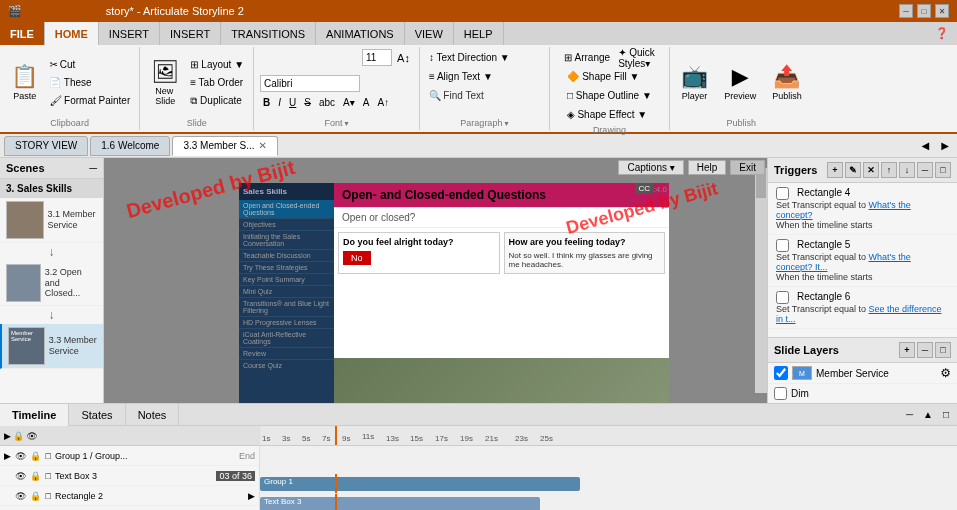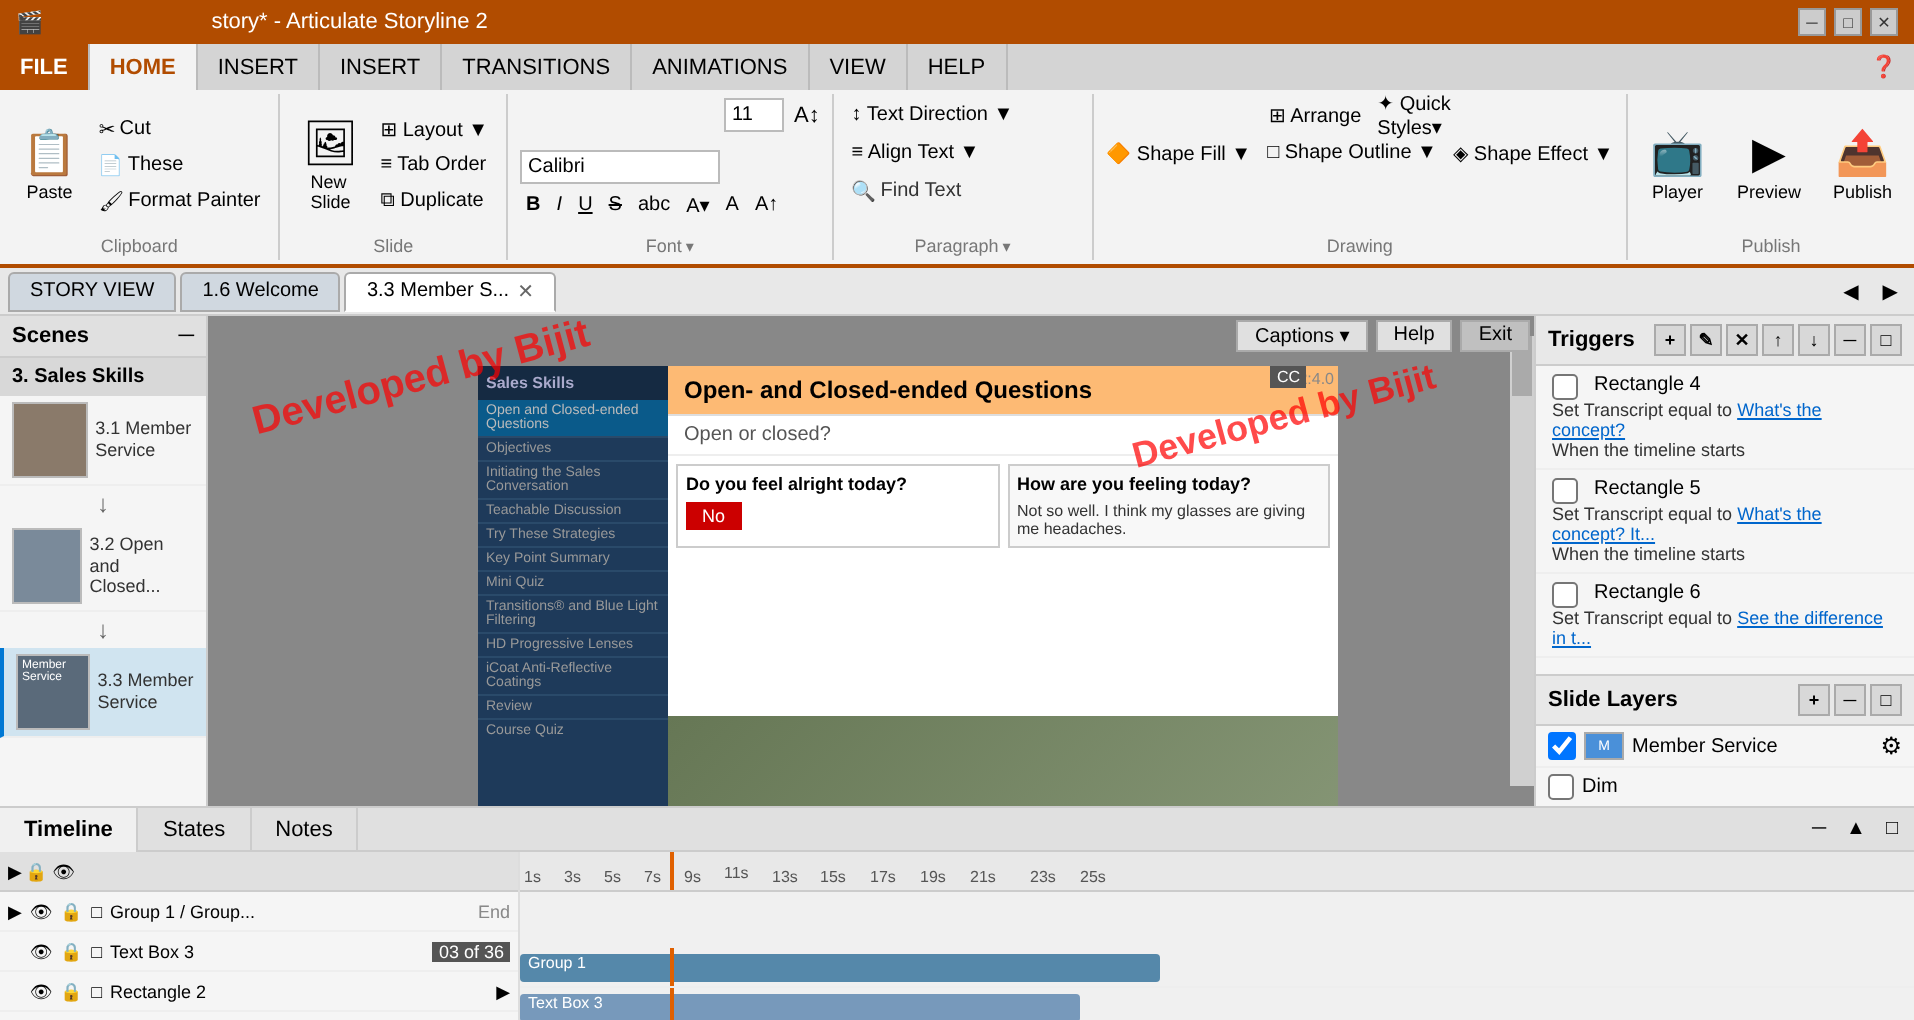--- a/index.html
+++ b/index.html
@@ -179,21 +179,21 @@
           <span class="rg-bot-arr">▾</span>
         </div>
     </div>
 
     <div class="rg" style="min-width:120px;">
       <div class="rg-top" style="flex-direction:column;gap:2px;">
         <div style="display:flex;gap:2px;">
           <div class="sm-btn">⊞ Arrange</div>
           <div class="sm-btn">✦ Quick<br>Styles▾</div>
         </div>
-        <div style="display:flex;gap:2px;flex-direction:row;">
+        <div style="display:flex;gap:2px;flex-direction:column;">
           <div class="sm-btn">🔶 Shape Fill ▼</div>
           <div class="sm-btn">□ Shape Outline ▼</div>
           <div class="sm-btn">◈ Shape Effect ▼</div>
         </div>
       </div>
       <div class="rg-bot">
           <span>Drawing</span>
         </div>
     </div>
 
@@ -293,21 +293,21 @@
         <div style="color:#999;font-size:7px;padding:2px 4px;border-bottom:1px solid #2a4a6a;">Key Point Summary</div>
         <div style="color:#999;font-size:7px;padding:2px 4px;border-bottom:1px solid #2a4a6a;">Mini Quiz</div>
         <div style="color:#999;font-size:7px;padding:2px 4px;border-bottom:1px solid #2a4a6a;">Transitions® and Blue Light Filtering</div>
         <div style="color:#999;font-size:7px;padding:2px 4px;border-bottom:1px solid #2a4a6a;">HD Progressive Lenses</div>
         <div style="color:#999;font-size:7px;padding:2px 4px;border-bottom:1px solid #2a4a6a;">iCoat Anti-Reflective Coatings</div>
         <div style="color:#999;font-size:7px;padding:2px 4px;border-bottom:1px solid #2a4a6a;">Review</div>
         <div style="color:#999;font-size:7px;padding:2px 4px;">Course Quiz</div>
       </div>
 
       <div style="position:absolute;left:95px;top:0;right:0;bottom:0;background:white;">
-        <div style="background:#fdba74;padding:5px 8px;font-size:12px;font-weight:bold;border-bottom:1px solid #ddd;">Open- and Closed-ended Questions</div>
+        <div style="background:#be185d;padding:5px 8px;font-size:12px;font-weight:bold;border-bottom:1px solid #ddd;">Open- and Closed-ended Questions</div>
         <div style="padding:4px 8px;font-size:10px;color:#555;border-bottom:1px solid #eee;">Open or closed?</div>
         <div style="display:flex;gap:4px;padding:4px;">
           <div style="flex:1;border:1px solid #ccc;padding:4px;">
             <div style="font-size:9px;font-weight:bold;margin-bottom:4px;">Do you feel alright today?</div>
             <div style="background:#cc0000;color:white;padding:2px 8px;font-size:9px;display:inline-block;">No</div>
           </div>
           <div style="flex:1;border:1px solid #ccc;padding:4px;background:#f8f8f8;">
             <div style="font-size:9px;font-weight:bold;margin-bottom:4px;">How are you feeling today?</div>
             <div style="font-size:8px;color:#333;">Not so well. I think my glasses are giving me headaches.</div>
           </div>

